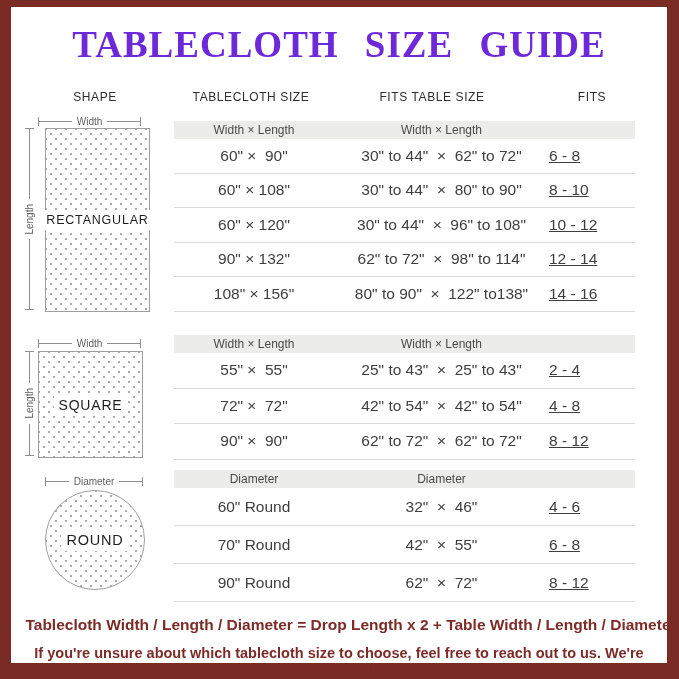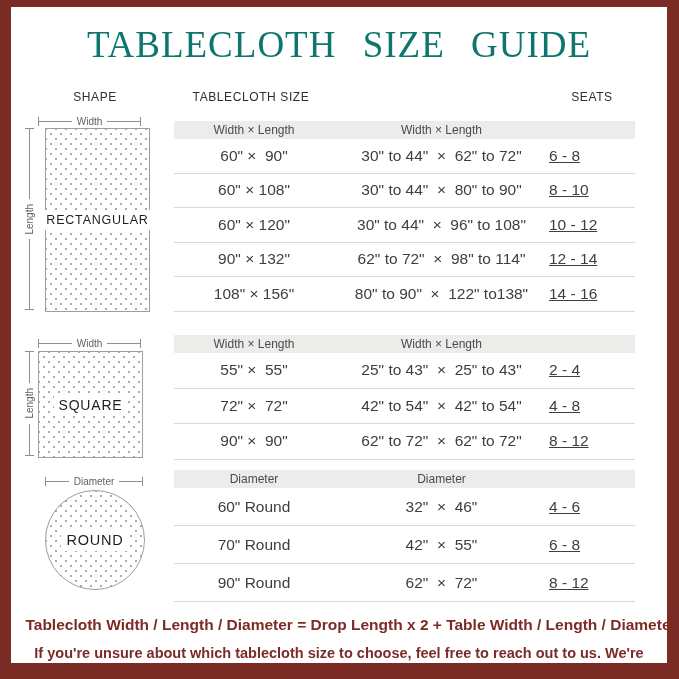--- a/index.html
+++ b/index.html
@@ -11,22 +11,22 @@
   }
   .frame{
     position:absolute;left:11px;top:7px;width:656px;height:656px;
     background:#ffffff;
   }
   
   .title{
     position:absolute;left:0;top:16px;width:100%;
     text-align:center;
     font-family:"Liberation Serif", serif;
-    font-weight:400;font-size:37px;letter-spacing:1px;word-spacing:16px;
-    color:#0f766e;
+    font-weight:700;font-size:37px;letter-spacing:1px;word-spacing:16px;
+    color:#6d28d9;
   }
   .colhead{
     position:absolute;top:80px;height:20px;line-height:20px;
     text-align:center;font-size:12px;letter-spacing:.6px;color:#2e2e2e;font-weight:500;
   }
   .ch-shape{left:24px;width:120px;}
   .ch-size{left:155px;width:170px;}
   .ch-fits{left:336px;width:170px;}
   .ch-seats{left:521px;width:120px;}
   
@@ -98,21 +98,22 @@
 </style>
 </head>
 <body>
 
 <div class="frame">
 
   <div class="title">TABLECLOTH SIZE GUIDE</div>
 
   <div class="colhead ch-shape">SHAPE</div>
   <div class="colhead ch-size">TABLECLOTH SIZE</div>
-  <div class="colhead ch-seats">SEATS</div>
+  <div class="colhead ch-fits">FITS TABLE SIZE</div>
+  <div class="colhead ch-seats">FITS</div>
 
   <div class="harrow" id="rect-harrow">
     <span class="tick"></span>
       <span class="line"></span>
     <span class="lab">Width</span>
     <span class="line"></span>
       <span class="tick"></span>
   </div>
   <div class="varrow" id="rect-varrow">
     <span class="tick"></span>

